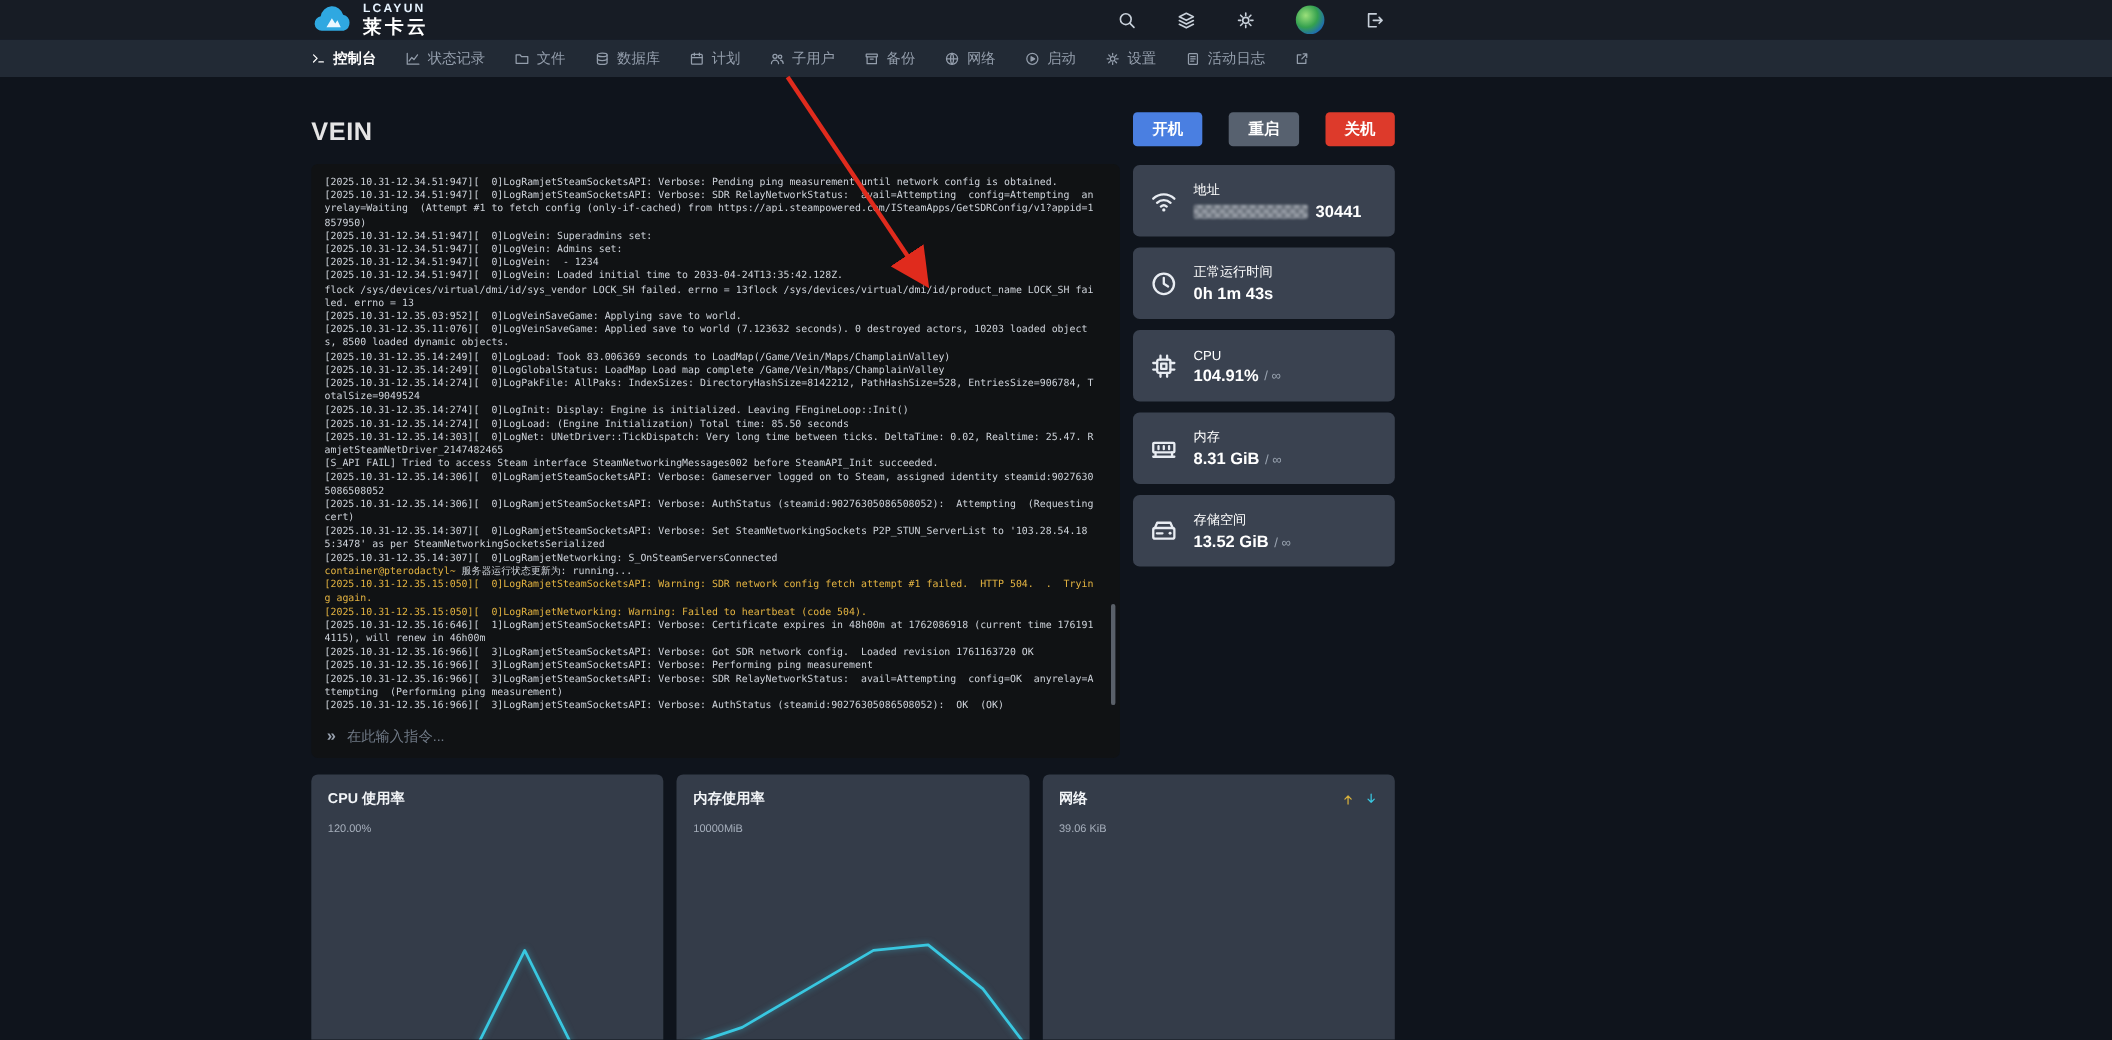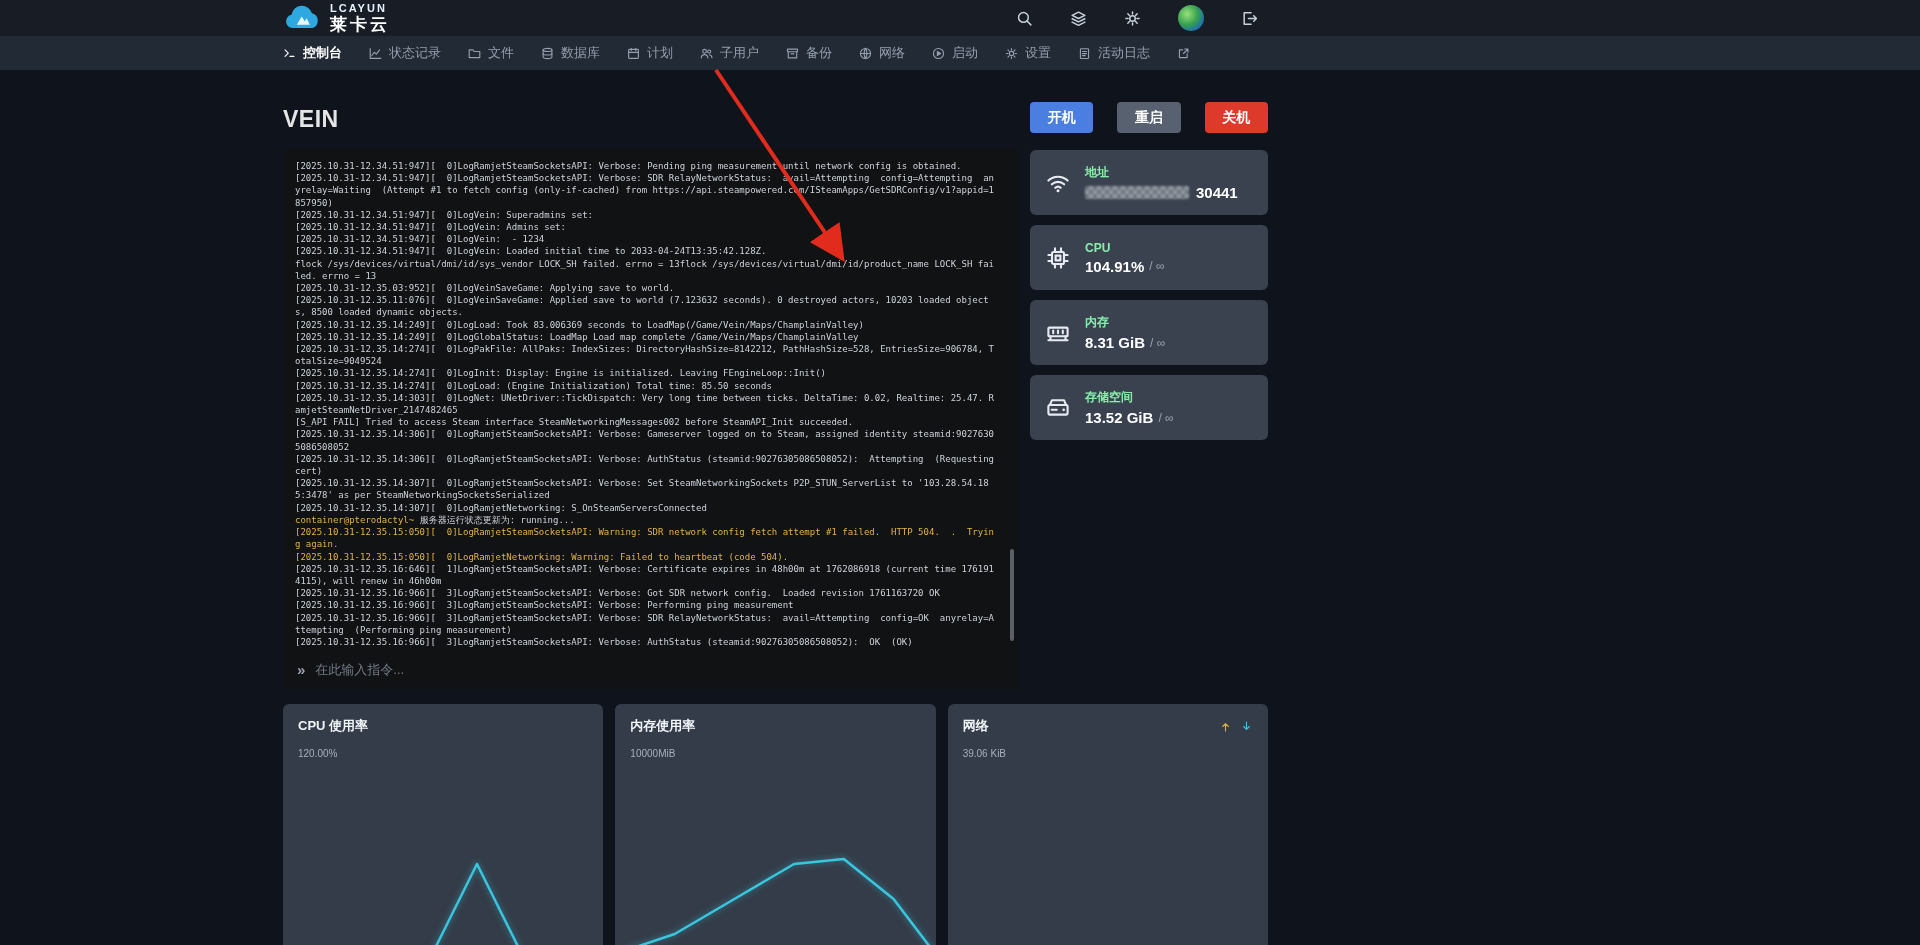--- a/index.html
+++ b/index.html
@@ -58,21 +58,21 @@
   .power-row { display:flex; gap:24px; }
   .btn { flex:1; height:31px; border:none; border-radius:4px; color:#fff; font-size:14px; font-weight:bold; cursor:pointer; font-family:inherit; }
   .btn.start { background:var(--accent-blue); }
   .btn.restart { background:var(--neutral-button); }
   .btn.stop { background:var(--danger-red); }
   .stat-cards { margin-top:17px; }
   .stat-card { height:65px; margin-bottom:10px; border-radius:6px; background:#3a4250;
     display:flex; align-items:center; padding:0 16px; gap:15px; }
   .stat-ic { display:inline-flex; color:#e8ecf2; }
   .stat-ic svg { width:24px; height:24px; }
-  .stat-label { font-size:12px; color:#86efac; margin-bottom:3px;font-weight:bold; }
+  .stat-label { font-size:12px; color:#ffffff; margin-bottom:3px; }
   .stat-value { font-size:15px; font-weight:bold; color:#fff; display:flex; align-items:center; }
   .stat-suffix { font-size:12px; color:#9aa4b1; font-weight:normal; margin-left:5px; }
   .mosaic { display:inline-block; width:104px; height:13px; margin-right:7px; border-radius:2px;
     background-color:#82888f;
     background-image:repeating-conic-gradient(#949aa3 0% 25%, #6f7680 0% 50%);
     background-size:8px 8px; filter:blur(1px); }
 
   
   .charts-row { display:flex; gap:12px; margin-top:15px; }
   .chart-card { flex:1; height:260px; background:#343c49; border-radius:6px; padding:13px 15px; position:relative; overflow:hidden; }
@@ -291,20 +291,36 @@
        <div class="stat-value">
          <span class="mosaic"></span>
          <span>30441</span>
 
        </div>
      </div>
    </div>
             <div class="stat-card">
      <span class="stat-ic">
                 <svg viewBox="0 0 16 16" fill="none" stroke="currentColor" stroke-width="1.4" stroke-linecap="round" stroke-linejoin="round">
+                  <circle cx="8" cy="8" r="6.2"></circle>
+                  <path d="M8 4.4V8l2.6 1.6"></path>
+                </svg>
+              </span>
+     <div class="stat-text">
+       <div class="stat-label">正常运行时间</div>
+       <div class="stat-value">
+
+         <span>0h 1m 43s</span>
+
+       </div>
+     </div>
+   </div>
+            <div class="stat-card">
+     <span class="stat-ic">
+                <svg viewBox="0 0 16 16" fill="none" stroke="currentColor" stroke-width="1.4" stroke-linecap="round" stroke-linejoin="round">
                   <rect x="4" y="4" width="8" height="8" rx="1"></rect>
                   <rect x="6.4" y="6.4" width="3.2" height="3.2"></rect>
                   <path d="M6 1.6v2.4M10 1.6v2.4M6 12v2.4M10 12v2.4M1.6 6h2.4M1.6 10h2.4M12 6h2.4M12 10h2.4"></path>
                 </svg>
               </span>
      <div class="stat-text">
        <div class="stat-label">CPU</div>
        <div class="stat-value">
 
          <span>104.91%</span>

